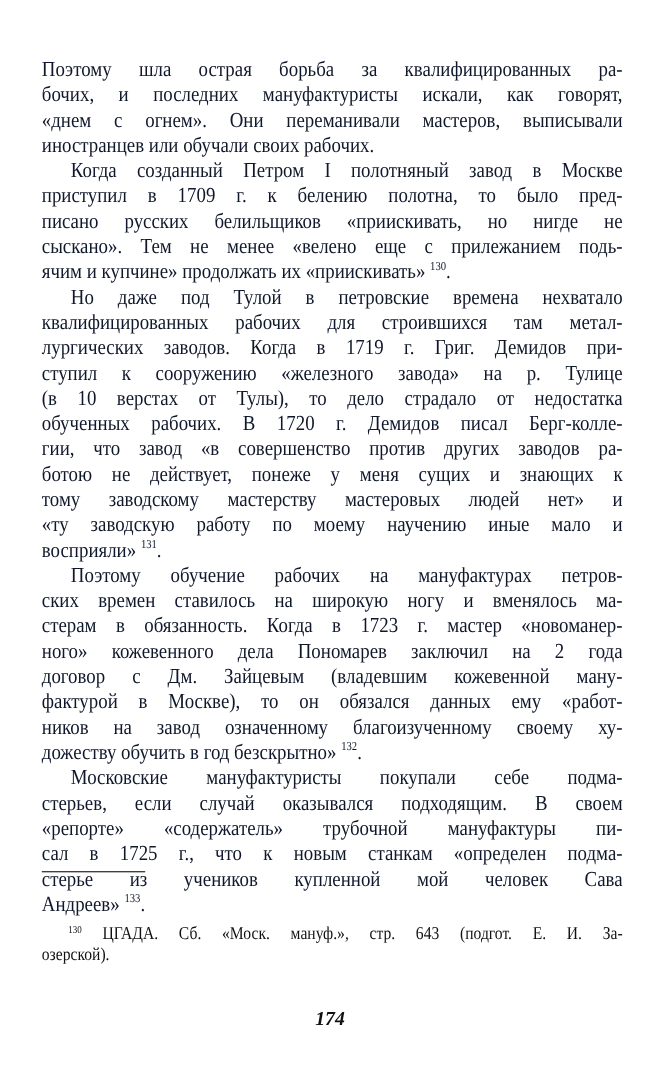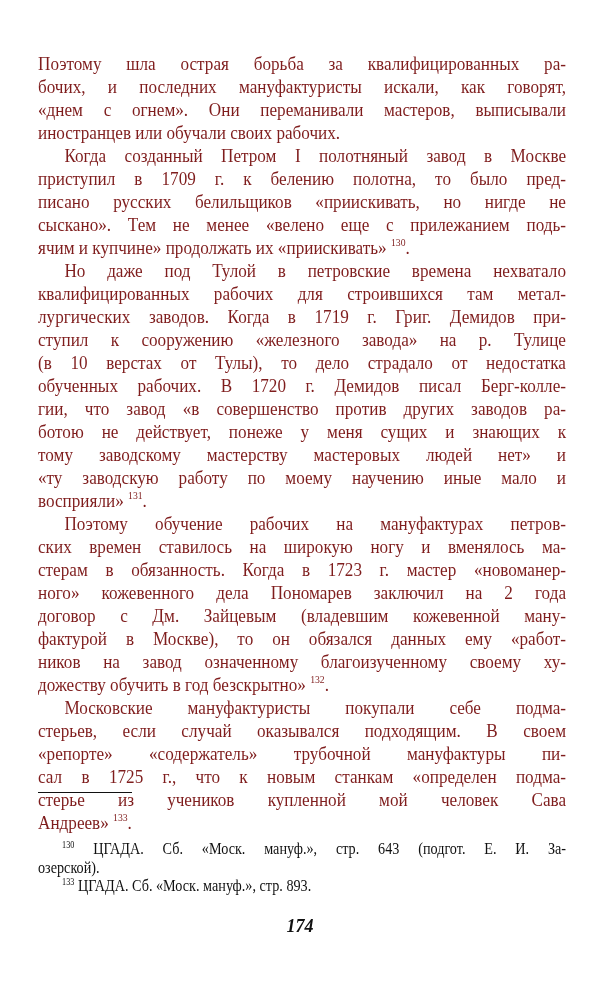--- a/index.html
+++ b/index.html
@@ -1,19 +1,19 @@
 <!DOCTYPE html>
 <html><head>
 <meta charset="utf-8">
 <style>
   html, body { margin: 0; padding: 0; background: #ffffff; }
   body { width: 600px; height: 984px; position: relative; overflow: hidden; }
   .page {
     position: absolute; left: 38px; top: 52px; width: 528px;
-    font-family: "Liberation Serif", serif; color: #7f1d1d;
+    font-family: "Liberation Serif", serif; color: #0f172a;
   }
   .line {
     font-size: 19.5px; line-height: 23px; height: 23px;
     white-space: nowrap; text-align: justify; text-align-last: justify;
     transform: scaleX(0.88); transform-origin: left center; width: 600px;
   }
   .line.last { text-align-last: left; }
   .indent { padding-left: 30px; width: 570px; }
   sup { font-size: 11px; vertical-align: 8px; line-height: 0; }
   .rule { position: absolute; left: 38px; top: 792px; width: 94px; height: 0; border-top: 1.3px solid #111; }
@@ -88,18 +88,15 @@
 
 </div>
 
 <div class="rule"></div>
 
 <div class="notes">
   <div>
     <div class="nline indent"><sup>130</sup> <span>ЦГАДА. Сб. «Моск. мануф.», стр. 643 (подгот. Е. И. За-</span></div>
     <div class="nline last">озерской).</div>
   </div>
-  <div>
-    <div class="nline indent last"><sup>133</sup> <span>ЦГАДА. Сб. «Моск. мануф.», стр. 893.</span></div>
-  </div>
 </div>
 
 <div class="pagenum">174</div>
 
 </body></html>

